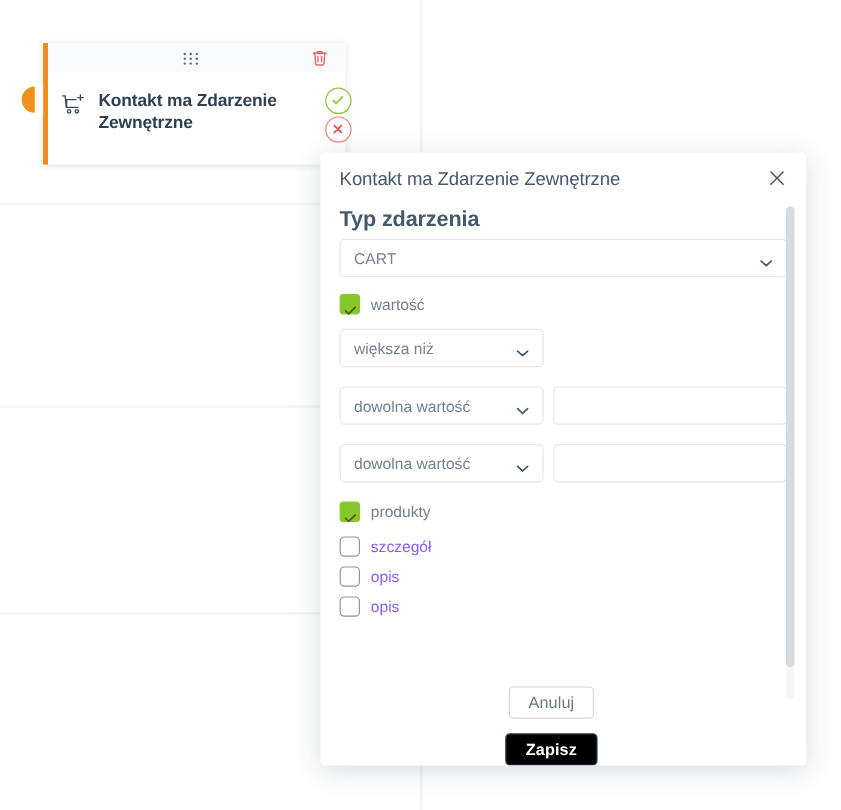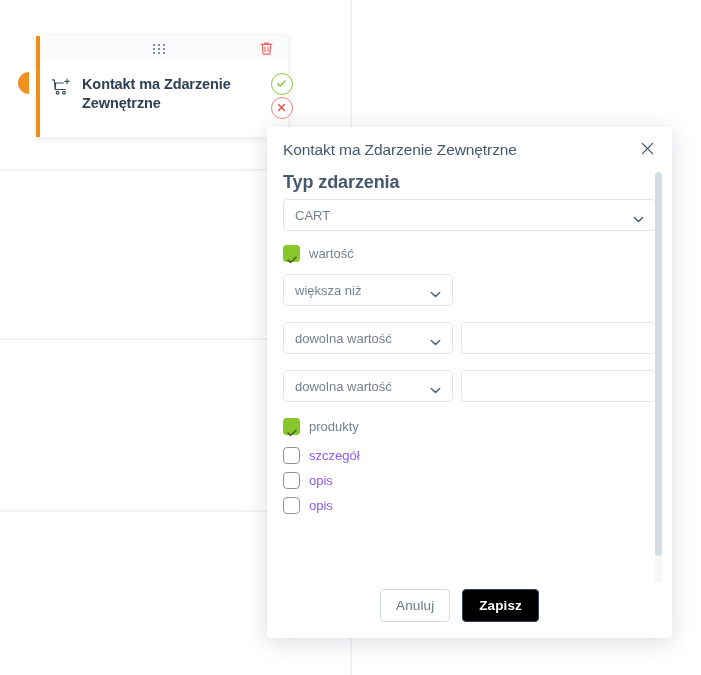--- a/index.html
+++ b/index.html
@@ -307,24 +307,25 @@
 
   
   #modal-footer {
     position: absolute;
     left: 0;
     right: 0;
     bottom: 0;
     height: 66px;
     display: flex;
     align-items: center;
-    justify-content: center;
+    justify-content: space-between;
     gap: 12px;
     padding: 0 20px 0 0;
     box-sizing: border-box;
+    flex-direction: column;
   }
   .btn {
     box-sizing: border-box;
     height: 33px;
     border-radius: 4px;
     font-size: 13.5px;
     display: inline-flex;
     align-items: center;
     justify-content: center;
     cursor: pointer;

